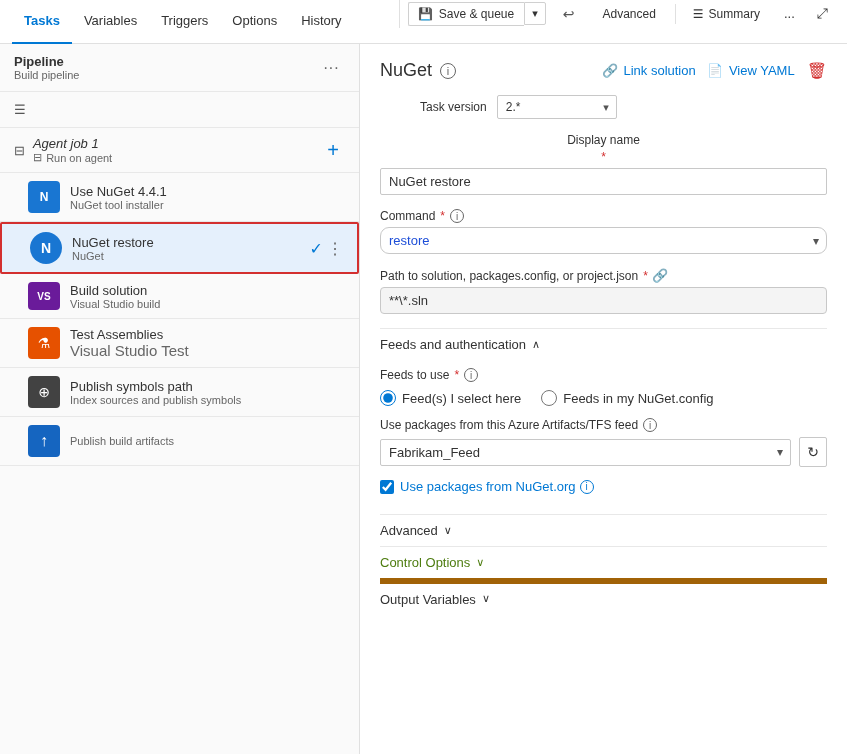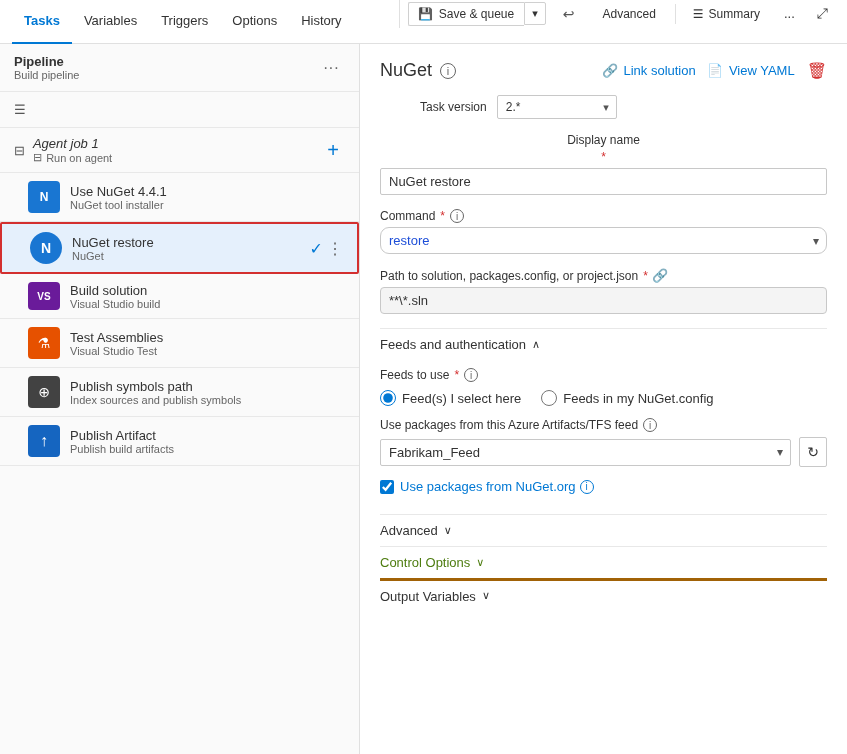--- a/index.html
+++ b/index.html
@@ -94,36 +94,35 @@
       <div style="flex:1;">
         <div style="font-size:13px; font-weight:500;">Build solution</div>
         <div style="font-size:11px; color:#666;">Visual Studio build</div>
       </div>
     </div>
 
     <div style="padding:8px 14px 8px 28px; display:flex; align-items:center; gap:10px; border-bottom:1px solid #e8e8e8; cursor:pointer;">
       <div style="width:32px; height:32px; border-radius:4px; background:#e65100; display:flex; align-items:center; justify-content:center; color:#fff; font-size:14px; flex-shrink:0;">⚗</div>
       <div style="flex:1;">
         <div style="font-size:13px; font-weight:500;">Test Assemblies</div>
-        <div style="font-size:11px; color:#666;">Visual Studio Test</div>
+        <div style="font-size:15px; color:#666;">Visual Studio Test</div>
       </div>
     </div>
 
     <div style="padding:8px 14px 8px 28px; display:flex; align-items:center; gap:10px; border-bottom:1px solid #e8e8e8; cursor:pointer;">
       <div style="width:32px; height:32px; border-radius:4px; background:#424242; display:flex; align-items:center; justify-content:center; color:#fff; font-size:14px; flex-shrink:0;">⊕</div>
       <div style="flex:1;">
         <div style="font-size:13px; font-weight:500;">Publish symbols path</div>
         <div style="font-size:11px; color:#666;">Index sources and publish symbols</div>
       </div>
     </div>
 
     <div style="padding:8px 14px 8px 28px; display:flex; align-items:center; gap:10px; border-bottom:1px solid #e8e8e8; cursor:pointer;">
       <div style="width:32px; height:32px; border-radius:4px; background:#1565c0; display:flex; align-items:center; justify-content:center; color:#fff; font-size:16px; flex-shrink:0;">↑</div>
       <div style="flex:1;">
-        <div style="font-size:13px; font-weight:500;">Publish Artifact</div>
         <div style="font-size:11px; color:#666;">Publish build artifacts</div>
       </div>
     </div>
 
   </div>
 
   <div style="flex:1; overflow-y:auto; padding:16px 20px; background:#fff;">
 
     <div style="display:flex; align-items:center; justify-content:space-between; margin-bottom:14px;">
       <div style="display:flex; align-items:center; gap:8px;">
@@ -237,19 +236,19 @@
     <div style="display:flex; align-items:center; gap:6px; padding:8px 0; cursor:pointer; color:#333; font-size:13px; font-weight:500; border-top:1px solid #e8e8e8; margin-top:4px;">
       <span>Advanced</span>
       <span style="font-size:11px;">∨</span>
     </div>
 
     <div style="display:flex; align-items:center; gap:6px; padding:8px 0; cursor:pointer; color:#4d7c0f; font-size:13px; font-weight:500; border-top:1px solid #e8e8e8;">
       <span>Control Options</span>
       <span style="font-size:11px;">∨</span>
     </div>
 
-    <div style="display:flex; align-items:flex-start; gap:6px; padding:8px 0; cursor:pointer; color:#333; font-size:13px; font-weight:500; border-top:3px solid #a16207;">
+    <div style="display:flex; align-items:flex-start; gap:6px; padding:8px 0; cursor:pointer; color:#333; font-size:13px; font-weight:500; border-top:6px solid #a16207;">
       <span>Output Variables</span>
       <span style="font-size:11px;">∨</span>
     </div>
 
   </div>
 </div>
 
 </body></html>

